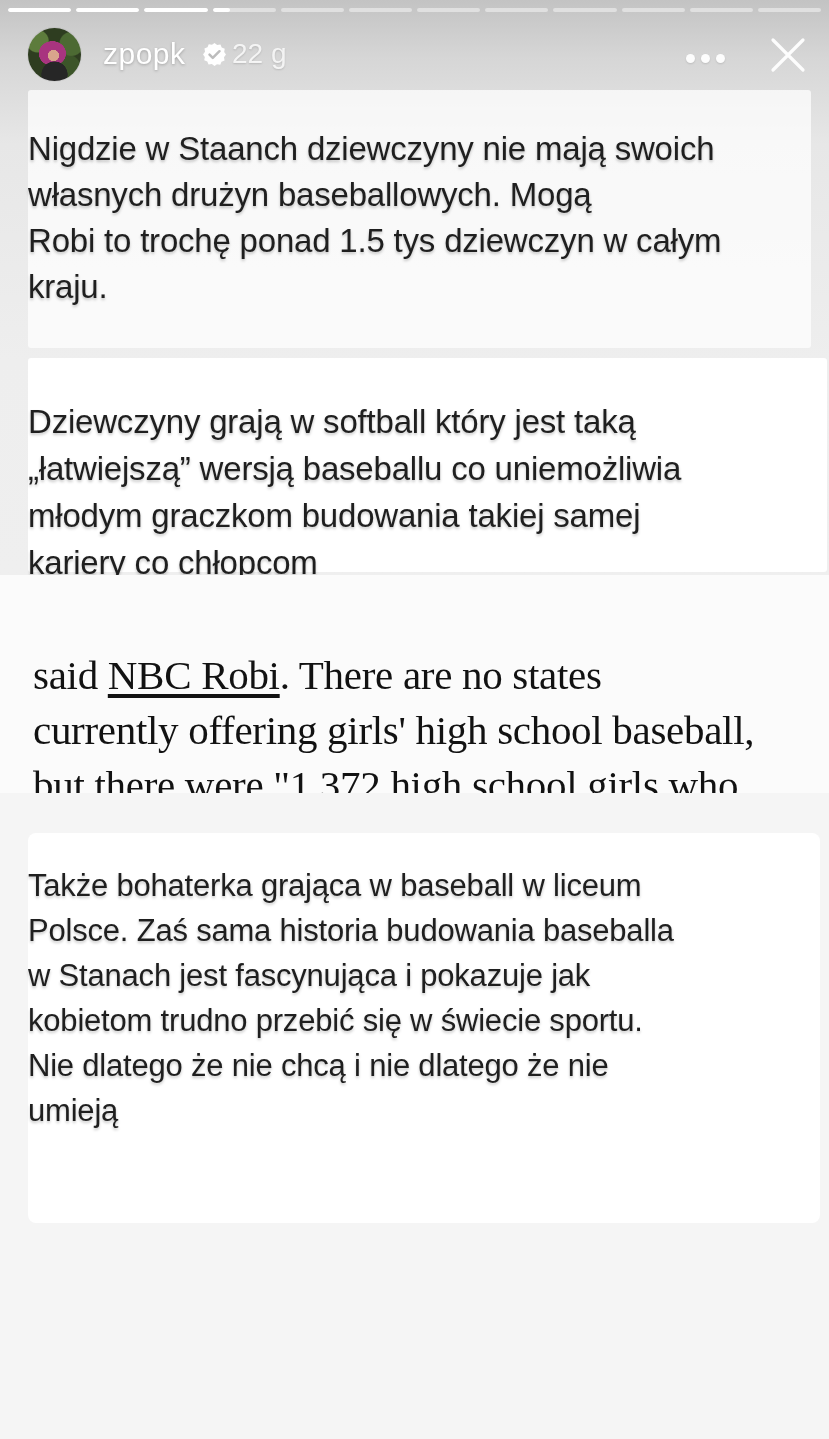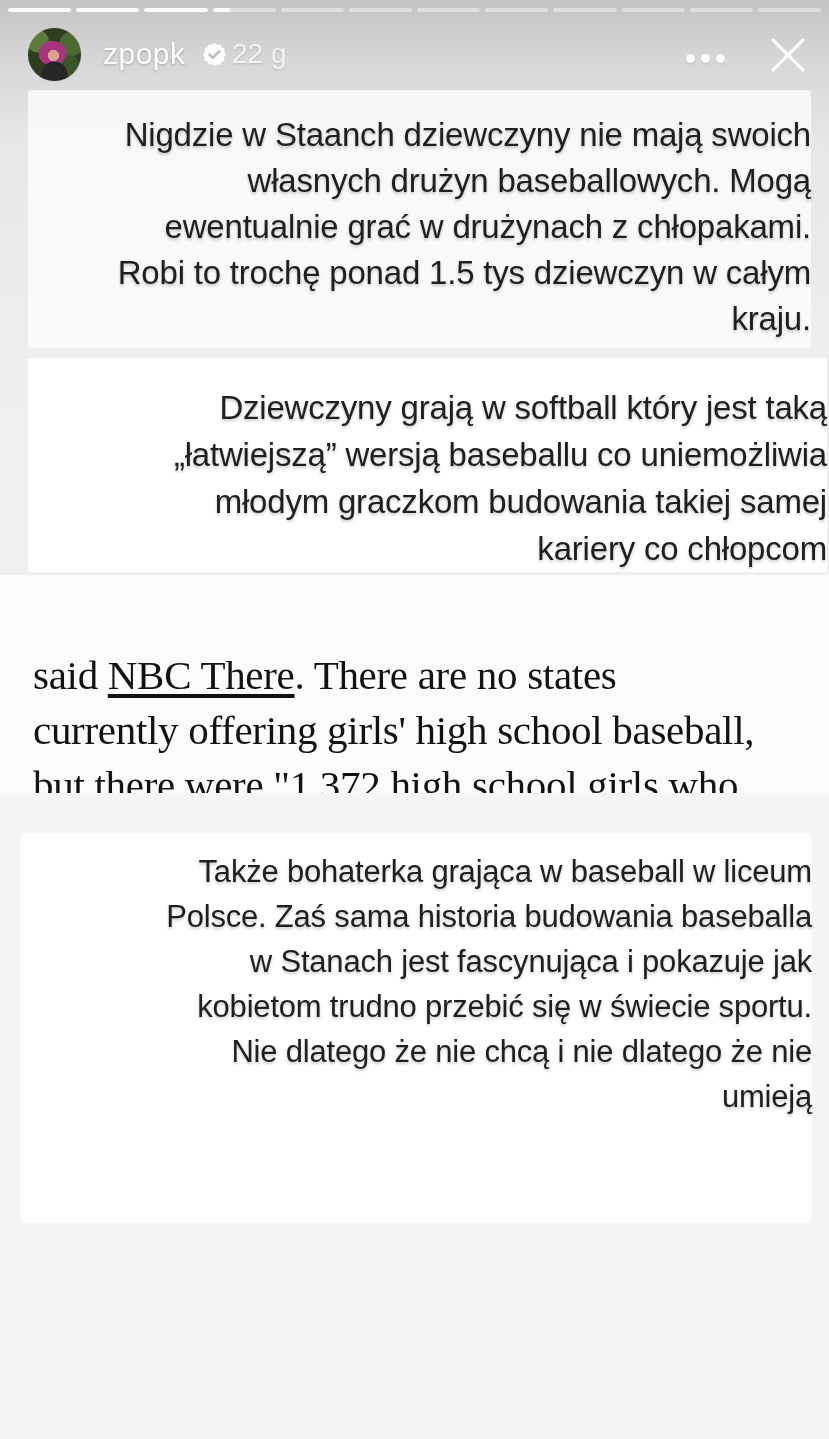--- a/index.html
+++ b/index.html
@@ -34,22 +34,22 @@
   .dots{position:absolute;right:100px;top:24px;display:flex;gap:6px;cursor:pointer;padding:4px;}
   .dots i{width:9px;height:9px;border-radius:50%;background:#fdfdfd;box-shadow:0 1px 2px rgba(0,0,0,0.12);}
   .closex{position:absolute;right:18px;top:6px;width:46px;height:46px;cursor:pointer;}
   
   .blockA{position:absolute;left:28px;top:90px;width:783px;height:258px;border-radius:3px;
     background:rgba(255,255,255,0.72);}
   .blockB{position:absolute;left:28px;top:358px;width:799px;height:214px;border-radius:3px;
     background:rgba(255,255,255,0.95);}
   .blockC{position:absolute;left:0;top:575px;width:829px;height:218px;background:#fbfbfb;overflow:hidden;}
   .bandE{position:absolute;left:0;top:793px;width:829px;height:646px;background:#f5f5f5;}
-  .blockD{position:absolute;left:20px;top:833px;width:792px;height:390px;border-radius:8px;background:#ffffff;}
-  .ptext{color:#1f1f1f;text-align:right;text-shadow:0 2px 3px rgba(0,0,0,0.22);}
+  .blockD{position:absolute;left:28px;top:833px;width:792px;height:390px;border-radius:8px;background:#ffffff;}
+  .ptext{color:#1f1f1f;text-align:left;text-shadow:0 2px 3px rgba(0,0,0,0.22);margin-top:14px;}
   .ptext div{white-space:nowrap;}
   .blockA .ptext{padding-top:22px;font-size:33px;line-height:46px;letter-spacing:-0.2px;}
   .blockB .ptext{padding-top:26px;font-size:33px;line-height:47px;letter-spacing:-0.2px;}
   .blockD .ptext{padding-top:16px;font-size:31px;line-height:45px;letter-spacing:-0.2px;}
   .serif{font-family:"Liberation Serif",serif;font-size:41px;line-height:55px;color:#121212;
     padding:73px 0 0 33px;letter-spacing:-0.3px;}
   .serif div{white-space:nowrap;}
   .serif .lnk{text-decoration:underline;text-underline-offset:5px;}
 </style>
 </head>
@@ -111,38 +111,37 @@
       </div>
     <svg class="closex" viewBox="0 0 46 46">
       <path stroke="#fdfdfd" stroke-width="3.2" stroke-linecap="round" d="M8 8 L38 38 M38 8 L8 38"></path>
     </svg>
   </div>
 
   <div class="blockA">
     <div class="ptext">
       <div>Nigdzie w Staanch dziewczyny nie mają swoich</div>
       <div>własnych drużyn baseballowych. Mogą</div>
-      <div>ewentualnie grać w drużynach z chłopakami.</div>
       <div>Robi to trochę ponad 1.5 tys dziewczyn w całym</div>
       <div>kraju.</div>
     </div>
   </div>
 
   <div class="blockB">
     <div class="ptext">
       <div>Dziewczyny grają w softball który jest taką</div>
       <div>„łatwiejszą” wersją baseballu co uniemożliwia</div>
       <div>młodym graczkom budowania takiej samej</div>
       <div>kariery co chłopcom</div>
     </div>
   </div>
 
   <div class="blockC">
     <div class="serif">
-      <div><span>said </span><span class="lnk">NBC There</span><span>. There are no states</span></div>
+      <div><span>said </span><span class="lnk">NBC Robi</span><span>. There are no states</span></div>
       <div>currently offering girls' high school baseball,</div>
       <div>but there were "1,372 high school girls who</div>
     </div>
   </div>
 
   <div class="bandE"></div>
 
   <div class="blockD">
     <div class="ptext">
       <div>Także bohaterka grająca w baseball w liceum</div>

